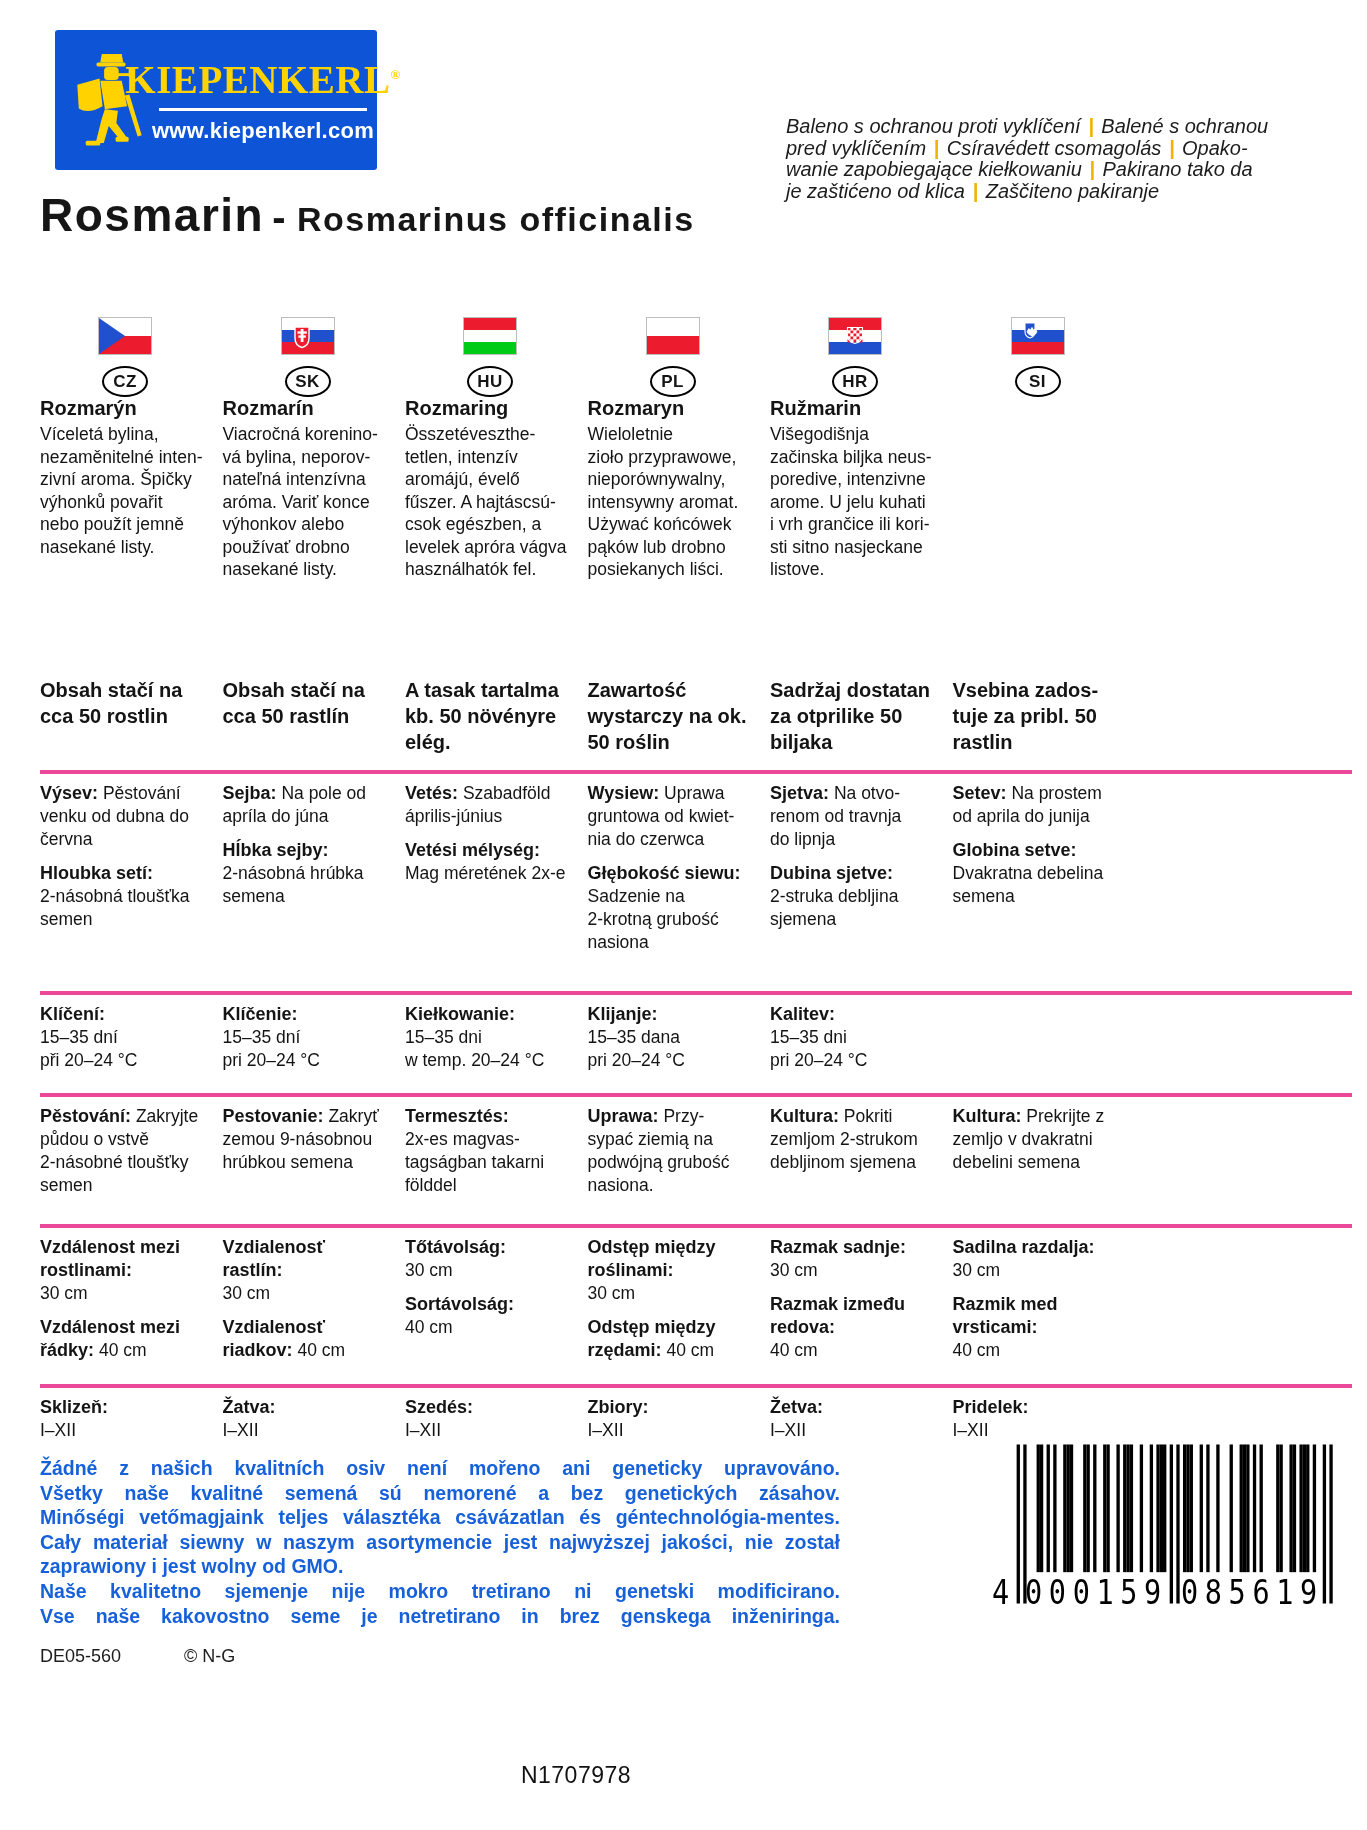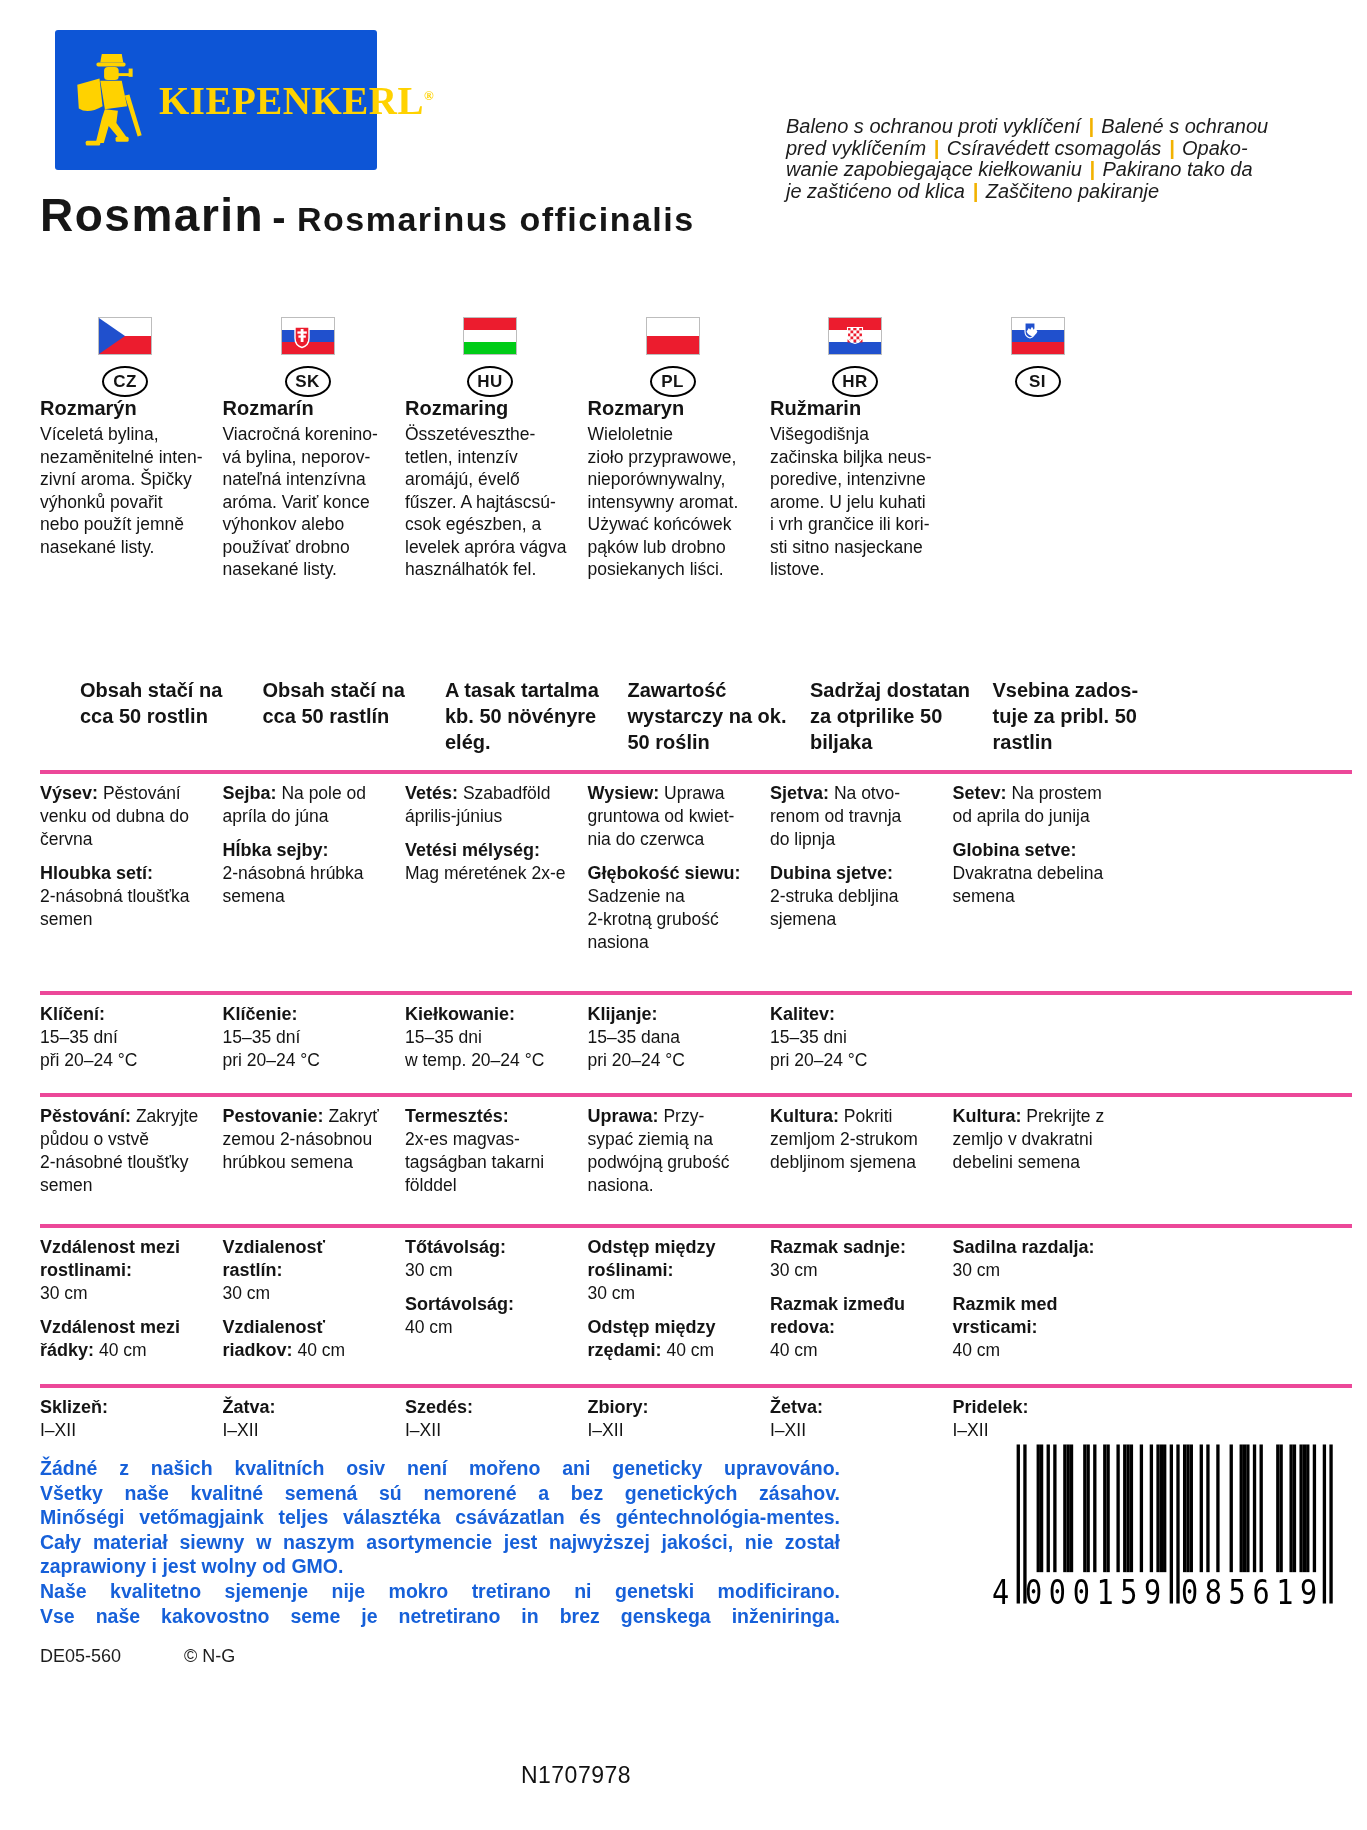--- a/index.html
+++ b/index.html
@@ -2,21 +2,21 @@
 <html><head>
 <meta charset="utf-8">
 <style>
   html,body{margin:0;padding:0;background:#e9e9e9;}
   .sheet{position:relative;width:1367px;height:1830px;background:#fff;overflow:hidden;
          font-family:"Liberation Sans","DejaVu Sans",sans-serif;color:#141414;}
   
   .logo{position:absolute;left:55px;top:30px;width:322px;height:140px;background:#0d55d6;
         border-radius:3px;display:flex;align-items:center;padding:6px 10px;box-sizing:border-box;}
   .figure{flex:none;margin-right:2px;}
-  .logo-right{flex:1;display:flex;flex-direction:row;align-items:center;min-width:0;}
+  .logo-right{flex:1;display:flex;flex-direction:column;align-items:center;min-width:0;}
   .brand{font-family:"Liberation Serif","DejaVu Serif",serif;font-weight:bold;font-size:39px;
          color:#ffd200;letter-spacing:.5px;white-space:nowrap;}
   .brand sup{font-size:13px;}
   .logo-rule{width:100%;border-bottom:3px solid #fff;margin:6px 0 7px 0;}
   .website{color:#fff;font-weight:bold;font-size:22px;letter-spacing:.3px;}
   
   .notice{position:absolute;left:786px;top:116px;width:570px;font-style:italic;font-size:20px;
           line-height:21.5px;color:#1c1c1c;}
   .notice .sep{color:#f2b200;font-weight:bold;padding:0 2px;}
   
@@ -24,21 +24,21 @@
          letter-spacing:1.5px;white-space:nowrap;}
   .t-common{font-size:46px;}
   .t-dash{font-size:40px;padding:0 10px 0 8px;}
   .t-latin{font-size:34px;}
   
   #table{position:absolute;left:40px;top:318px;width:1312px;}
   .grid-row{display:grid;grid-template-columns:repeat(6,170px);column-gap:12.5px;align-items:start;box-sizing:border-box;}
   .rule{border-top:4px solid #ec4899;padding-top:8px;}
   #row-flags{min-height:62px;}
   #row-intro{min-height:280px;}
-  #row-content{min-height:93px;margin-left:40px;}
+  #row-content{min-height:93px;}
   #row-sowing{min-height:221px;}
   #row-germination{min-height:102px;}
   #row-culture{min-height:131px;}
   #row-spacing{min-height:160px;}
   #row-harvest{min-height:84px;}
   .flag-cell{display:flex;align-items:center;gap:12px;flex-direction:column;}
   .flag{line-height:0;outline:1px solid #bdbdbd;}
   .badge{width:42px;height:27px;border:2.5px solid #000;border-radius:50%;display:inline-flex;
          align-items:center;justify-content:center;font-weight:bold;font-size:17px;letter-spacing:.5px;flex:none;}
   .pre{white-space:pre-line;}
@@ -325,21 +325,21 @@
       </div>
     <div id="row-culture" class="grid-row rule">
         <div class="cell">
           <p class="spec pre"><b>Pěstování:</b><span> Zakryjte
 půdou o vstvě
 2-násobné tloušťky
 semen</span></p>
         </div>
         <div class="cell">
           <p class="spec pre"><b>Pestovanie:</b><span> Zakryť
-zemou 2-násobnou
+zemou 9-násobnou
 hrúbkou semena</span></p>
         </div>
         <div class="cell">
           <p class="spec pre"><b>Termesztés:</b><span>
 2x-es magvas-
 tagságban takarni
 földdel</span></p>
         </div>
         <div class="cell">
           <p class="spec pre"><b>Uprawa:</b><span> Przy-

